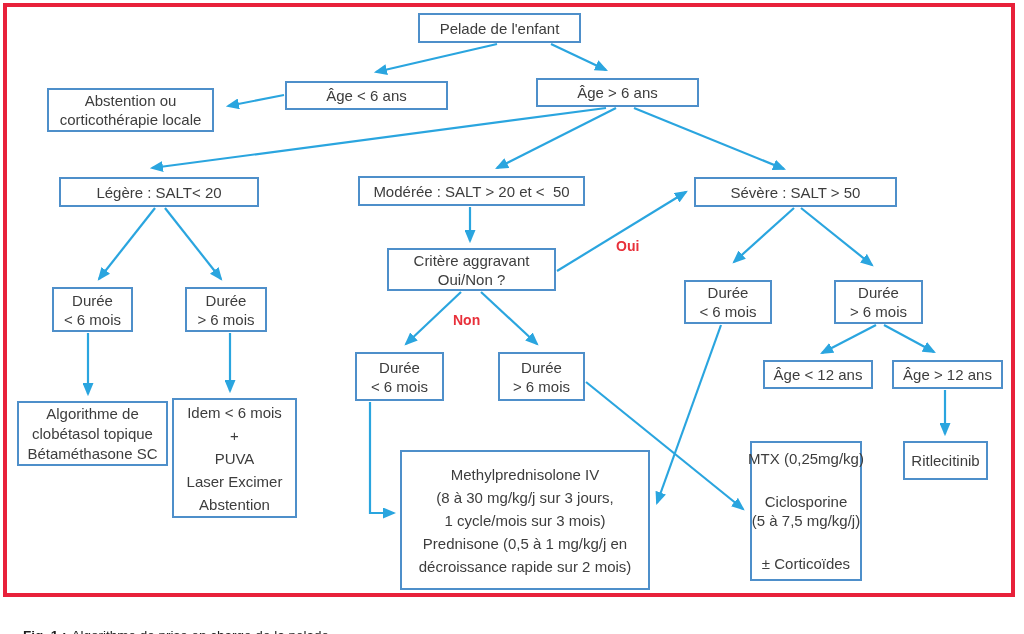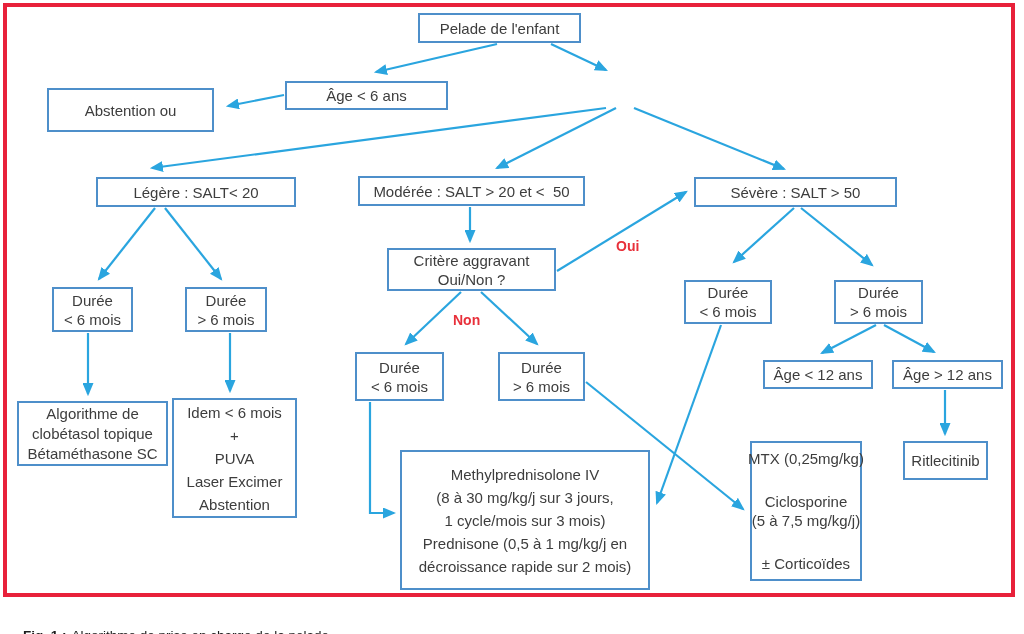--- a/index.html
+++ b/index.html
@@ -17,21 +17,21 @@
     display:flex;flex-direction:column;align-items:center;justify-content:center;
     text-align:center;font-size:15px;color:#3d3d3d;z-index:2;
   }
   .node .line{white-space:pre;line-height:19px;}
   .node .line:empty{min-height:19px;}
   
   #n-pelade{left:418px;top:13px;width:163px;height:30px;}
   #n-age_lt6{left:285px;top:81px;width:163px;height:29px;}
   #n-age_gt6{left:536px;top:78px;width:163px;height:29px;}
   #n-abstention{left:47px;top:88px;width:167px;height:44px;}
-  #n-legere{left:59px;top:177px;width:200px;height:30px;margin-left:37px;}
+  #n-legere{left:59px;top:177px;width:200px;height:30px;}
   #n-moderee{left:358px;top:176px;width:227px;height:30px;}
   #n-severe{left:694px;top:177px;width:203px;height:30px;}
   #n-critere{left:387px;top:248px;width:169px;height:43px;}
   #n-duree_lt6_legere{left:52px;top:287px;width:81px;height:45px;}
   #n-duree_gt6_legere{left:185px;top:287px;width:82px;height:45px;}
   #n-duree_lt6_moderee{left:355px;top:352px;width:89px;height:49px;}
   #n-duree_gt6_moderee{left:498px;top:352px;width:87px;height:49px;}
   #n-duree_lt6_severe{left:684px;top:280px;width:88px;height:44px;}
   #n-duree_gt6_severe{left:834px;top:280px;width:89px;height:44px;}
   #n-age_lt12{left:763px;top:360px;width:110px;height:29px;}
@@ -96,23 +96,27 @@
   </svg>
 
   <div class="node" id="n-pelade">
     <div class="line">Pelade de l'enfant</div>
   </div>
 
   <div class="node" id="n-age_lt6">
     <div class="line">Âge &lt; 6 ans</div>
   </div>
 
+  <div class="node" id="n-age_gt6">
+    <div class="line">Âge &gt; 6 ans</div>
+  </div>
 
   <div class="node" id="n-abstention">
     <div class="line">Abstention ou</div>
+    <div class="line">corticothérapie locale</div>
   </div>
 
   <div class="node" id="n-legere">
     <div class="line">Légère : SALT&lt; 20</div>
   </div>
 
   <div class="node" id="n-moderee">
     <div class="line">Modérée : SALT &gt; 20 et &lt;  50</div>
   </div>
 

